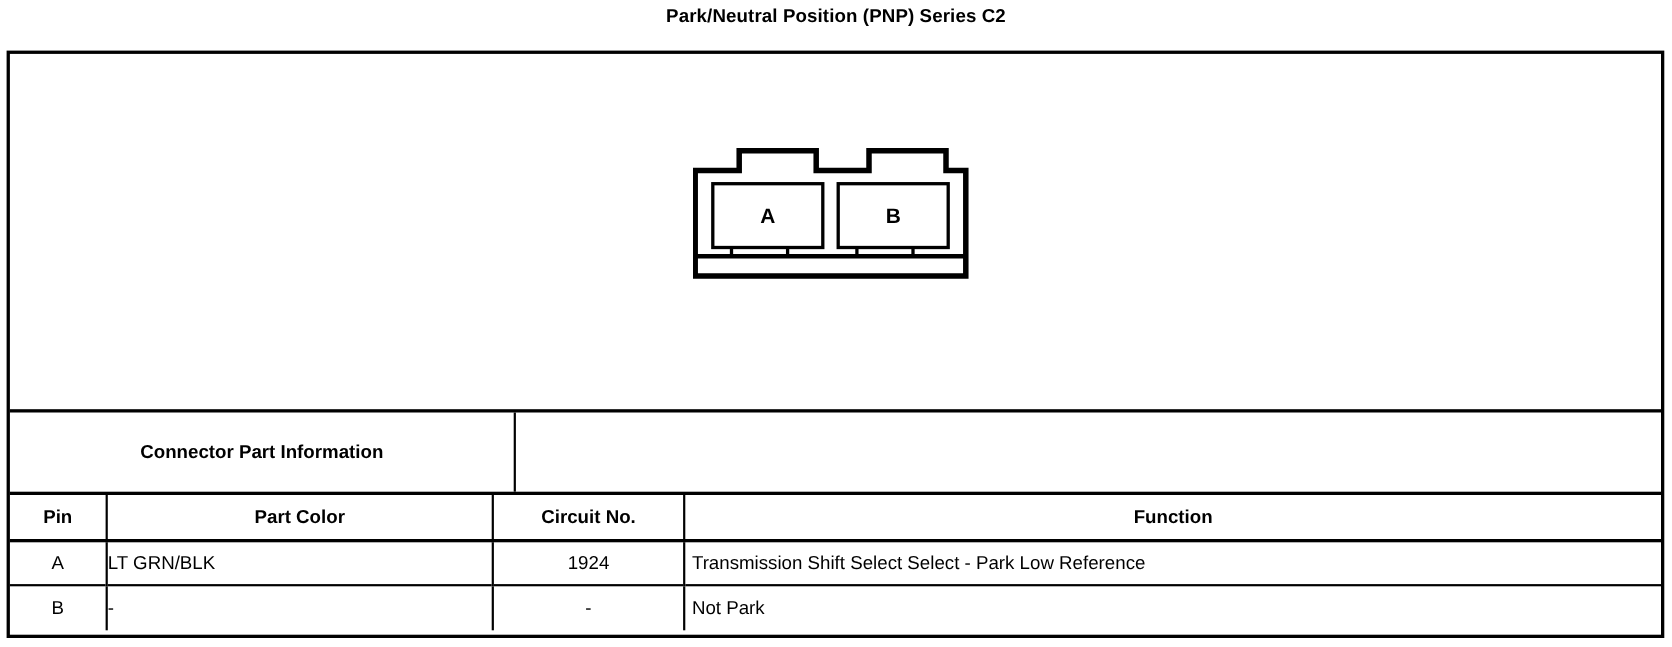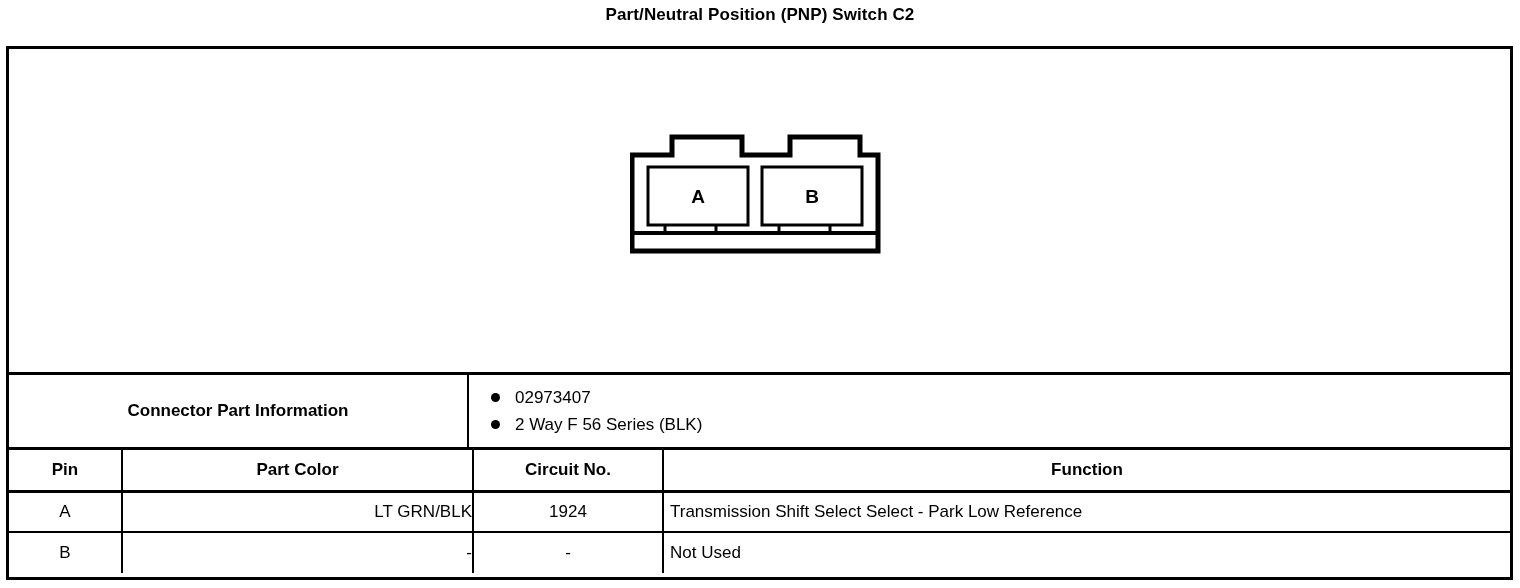--- a/index.html
+++ b/index.html
@@ -117,30 +117,30 @@
   }
   .pin-table thead tr {
     border-bottom: 3px solid #000;
   }
   .pin-table tbody tr {
     border-bottom: 2px solid #000;
   }
   .pin-table tbody tr:last-child {
     border-bottom: none;
   }
-  .col-pin      { width: 113px;  text-align: center; }
-  .col-wire     { width: 351px;  text-align: right; }
-  .col-circuit  { width: 190px;  text-align: center; }
+  .col-pin      { width: 88px;  text-align: center; }
+  .col-wire     { width: 351px;  text-align: left; }
+  .col-circuit  { width: 174px;  text-align: center; }
   .col-function { width: auto;   text-align: left; padding-left: 6px !important; border-right: none !important; }
   th.col-function { text-align: center; padding-left: 0 !important; margin-left: 20px; }
 </style>
 </head>
 <body>
 
-<div class="page-title">Part/Neutral Position (PNP) Switch C2</div>
+<div class="page-title">Park/Neutral Position (PNP) Series C2</div>
 
 <div class="sheet">
 
   <div class="connector-pane">
     <div class="connector-art">
       <svg viewBox="0 0 260 135" width="260" height="135">
 
         <path d="M 2,24 L 2,120 L 248,120 L 248,24 L 230,24 L 230,6 L 160,6 L 160,24
                  L 112,24 L 112,6 L 42,6 L 42,24 Z" fill="#ffffff" stroke="#000000" stroke-width="5" stroke-linejoin="miter"></path>
 
@@ -153,30 +153,20 @@
         <path d="M 35,94 L 35,102 M 86,94 L 86,102 M 149,94 L 149,102 M 200,94 L 200,102" stroke="#000000" stroke-width="3" fill="none"></path>
 
         <text x="68" y="72" font-family="Liberation Sans, sans-serif" font-size="19" font-weight="bold" text-anchor="middle" fill="#000000">A</text>
         <text x="182" y="72" font-family="Liberation Sans, sans-serif" font-size="19" font-weight="bold" text-anchor="middle" fill="#000000">B</text>
       </svg>
     </div>
   </div>
 
   <div class="part-info-row">
     <div class="part-info-label">Connector Part Information</div>
-    <div class="part-info-values">
-      <div class="bullet-line">
-        <span class="bullet-dot"></span>
-        <span>02973407</span>
-      </div>
-      <div class="bullet-line">
-        <span class="bullet-dot"></span>
-        <span>2 Way F 56 Series (BLK)</span>
-      </div>
-    </div>
   </div>
 
   <table class="pin-table">
     <thead>
       <tr>
         <th class="col-pin">Pin</th>
         <th class="col-wire">Part Color</th>
         <th class="col-circuit">Circuit No.</th>
         <th class="col-function">Function</th>
       </tr>
@@ -185,18 +175,18 @@
       <tr>
         <td class="col-pin">A</td>
         <td class="col-wire">LT GRN/BLK</td>
         <td class="col-circuit">1924</td>
         <td class="col-function">Transmission Shift Select Select - Park Low Reference</td>
       </tr>
       <tr>
         <td class="col-pin">B</td>
         <td class="col-wire">-</td>
         <td class="col-circuit">-</td>
-        <td class="col-function">Not Used</td>
+        <td class="col-function">Not Park</td>
       </tr>
     </tbody>
   </table>
 
 </div>
 
 </body></html>

